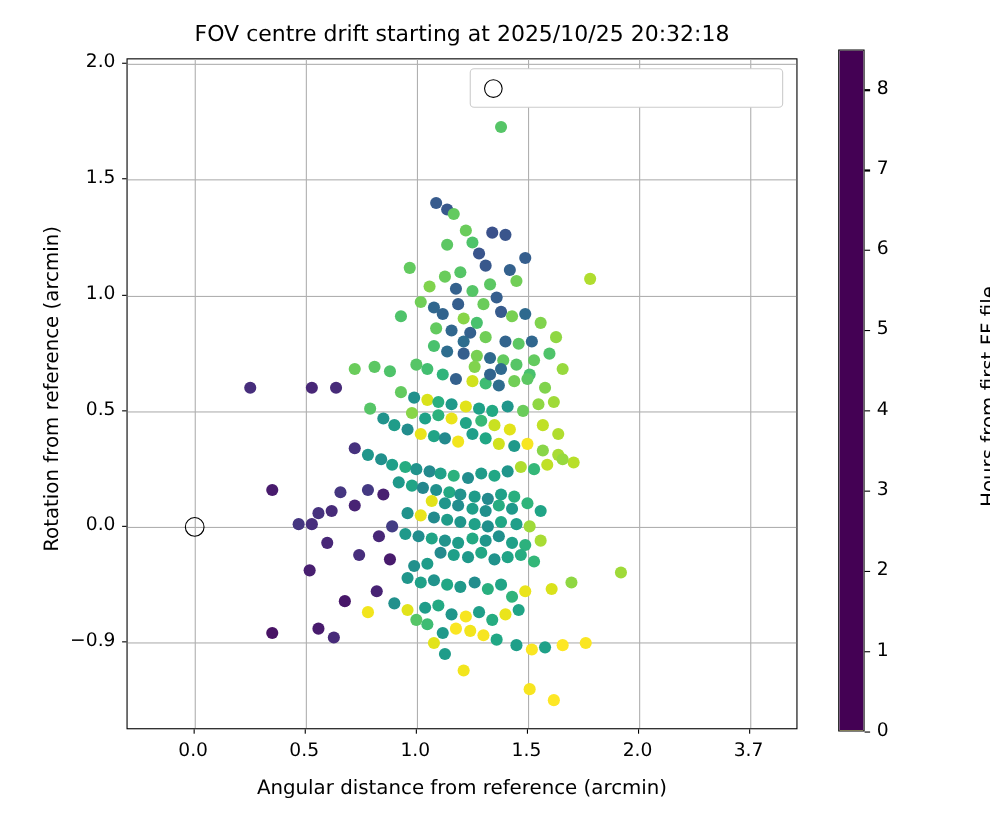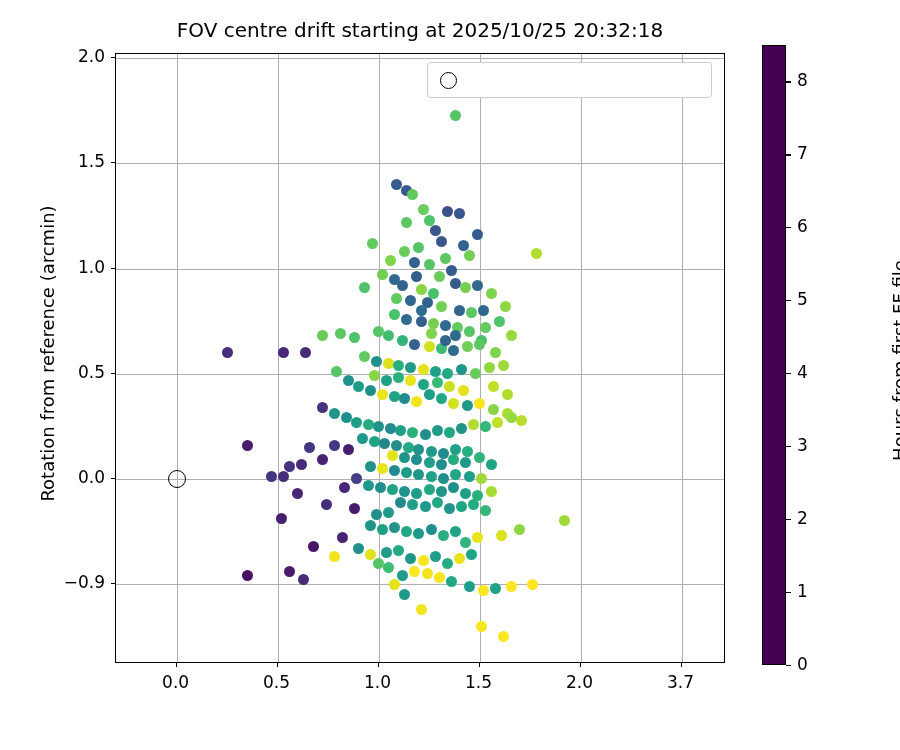--- a/index.html
+++ b/index.html
@@ -447,20 +447,21 @@
       <div class="pt" style="left: 363.58px; top: 290.28px; background: rgb(92, 199, 99);"></div>
       <div class="pt" style="left: 377.72px; top: 332.34px; background: rgb(192, 224, 38);"></div>
       <div class="pt" style="left: 391.85px; top: 340.76px; background: rgb(176, 221, 47);"></div>
       <div class="ref-marker" style="left: 60.6px; top: 424.9px;"></div>
     </div>
 
   <div class="legend-box">
     <span class="legend-swatch"></span>
   </div>
 
+  <div class="xlabel">Angular distance from reference (arcmin)</div>
   <div class="ylabel">Rotation from reference (arcmin)</div>
 
   <div class="cbar-frame">
     <div class="cbar-gradient" id="cbar-grad" style="background: linear-gradient(rgb(68, 1, 84) 100%, rgb(70, 11, 94) 97.5%, rgb(72, 20, 102) 95%, rgb(72, 28, 110) 92.5%, rgb(72, 37, 117) 90%, rgb(71, 45, 123) 87.5%, rgb(69, 53, 128) 85%, rgb(67, 60, 132) 82.5%, rgb(64, 68, 135) 80%, rgb(61, 75, 137) 77.5%, rgb(59, 82, 139) 75%, rgb(56, 89, 141) 72.5%, rgb(53, 96, 141) 70%, rgb(49, 102, 141) 67.5%, rgb(46, 108, 142) 65%, rgb(44, 114, 142) 62.5%, rgb(42, 120, 142) 60%, rgb(39, 127, 142) 57.5%, rgb(37, 133, 142) 55%, rgb(35, 139, 141) 52.5%, rgb(33, 145, 140) 50%, rgb(31, 151, 138) 47.5%, rgb(31, 158, 137) 45%, rgb(32, 164, 134) 42.5%, rgb(35, 169, 131) 40%, rgb(41, 175, 127) 37.5%, rgb(49, 181, 123) 35%, rgb(59, 186, 117) 32.5%, rgb(70, 191, 111) 30%, rgb(83, 196, 104) 27.5%, rgb(97, 201, 96) 25%, rgb(112, 206, 87) 22.5%, rgb(128, 211, 77) 20%, rgb(144, 215, 66) 17.5%, rgb(161, 219, 55) 15%, rgb(179, 222, 45) 12.5%, rgb(197, 224, 35) 10%, rgb(214, 226, 28) 7.5%, rgb(232, 228, 27) 5%, rgb(247, 229, 31) 2.5%, rgb(253, 231, 37) 0%);"></div>
   </div>
   <div class="cbar-label">Hours from first FF file</div>
 
 <div class="tick-mark x" style="left: 175.6px; top: 663px;"></div>
     <div class="xticklabel" style="left: 175.6px; top: 672px;">0.0</div>
     <div class="tick-mark x" style="left: 276.59px; top: 663px;"></div>

